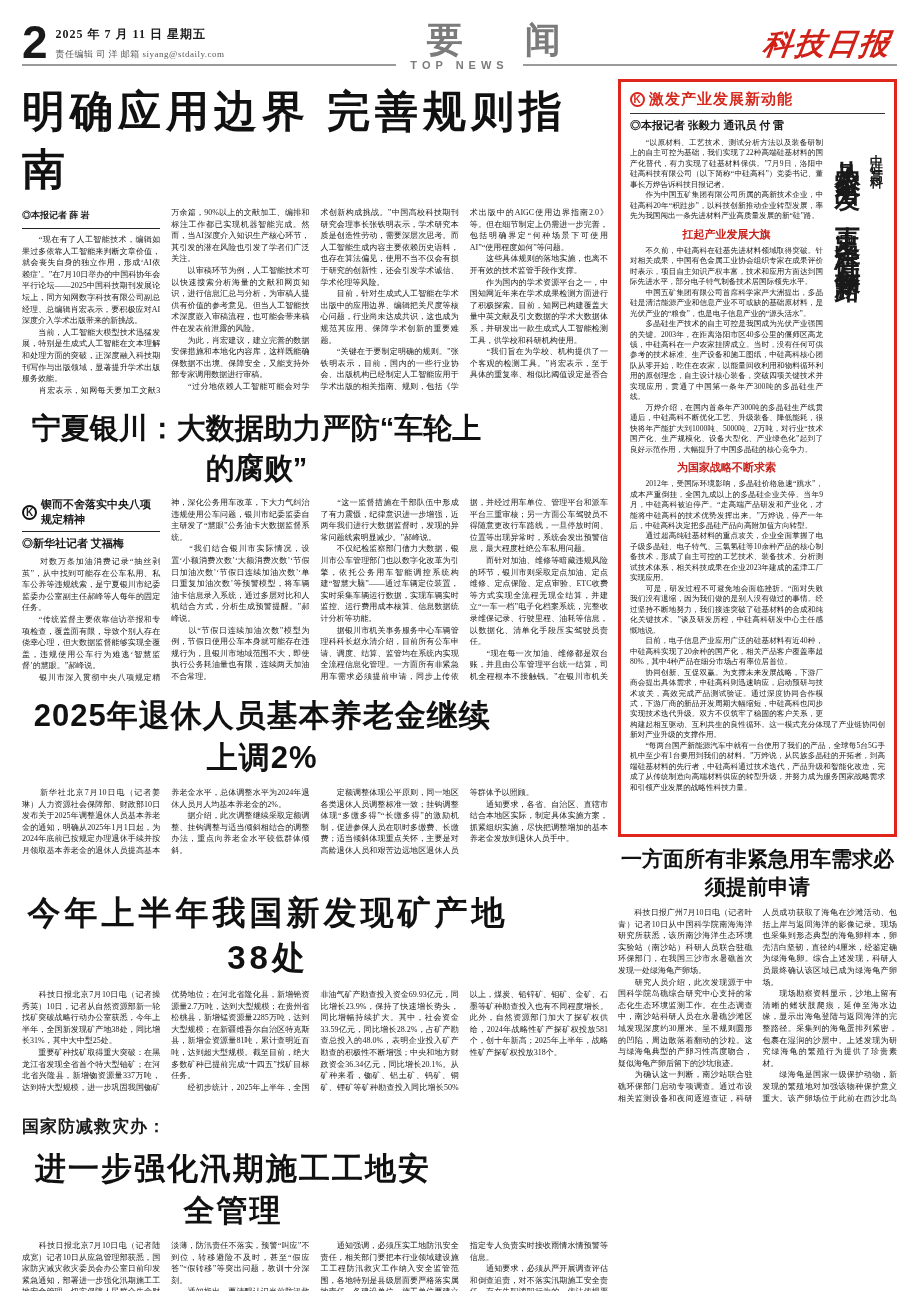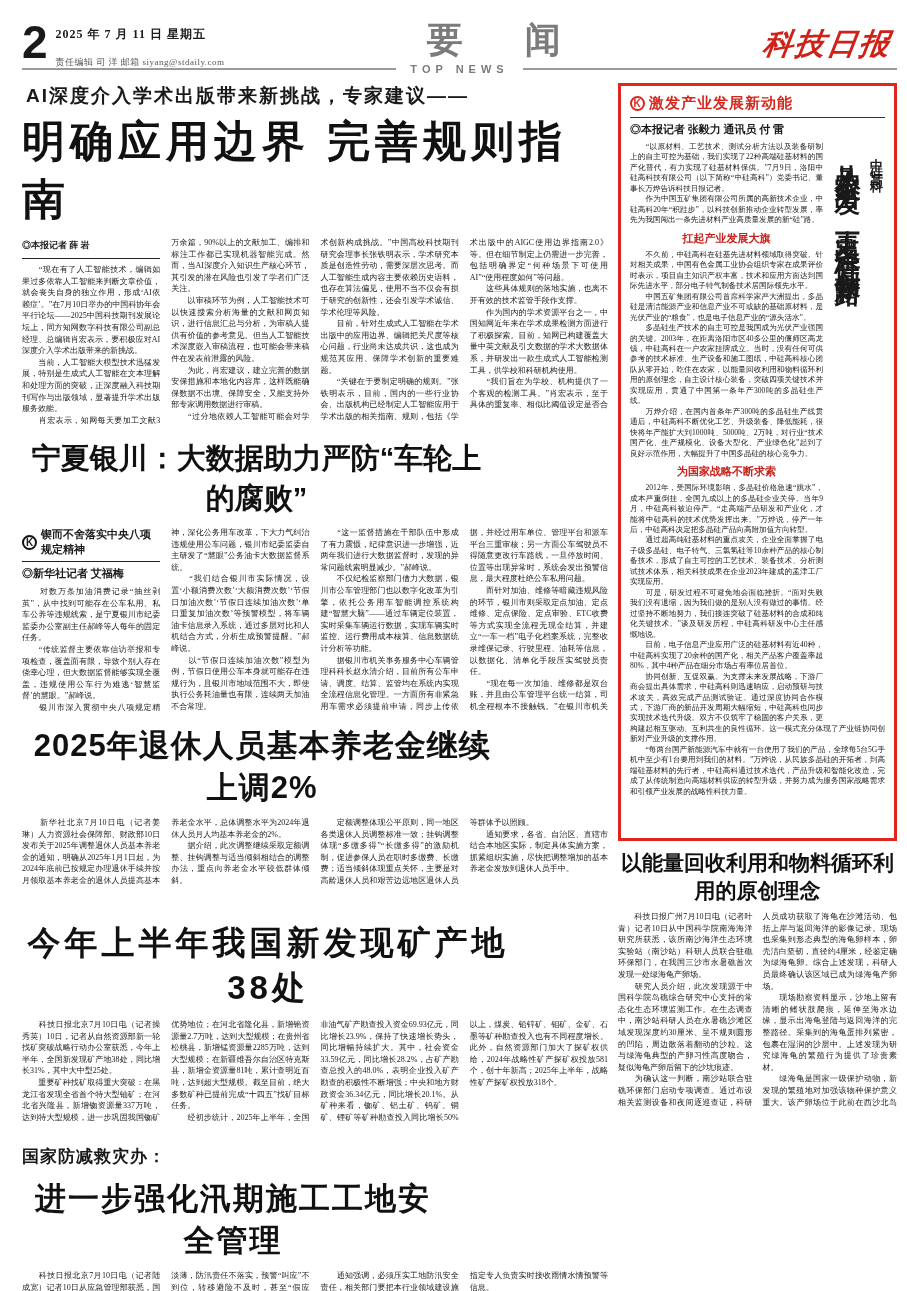--- a/index.html
+++ b/index.html
@@ -8,21 +8,21 @@
     width:907px; height:1291px; background:#ffffff; margin:0 auto;
     padding:16px 10px 10px 22px; overflow:hidden; position:relative;
     font-family:"Liberation Serif", serif; color:#1a1a1a;
   }
   
   .masthead { display:flex; align-items:flex-start; justify-content:space-between; }
   .mh-left { display:flex; align-items:flex-start; gap:8px; padding-top:6px; }
   .page-num { font-family:"Liberation Sans", sans-serif; font-size:46px; font-weight:900; line-height:.9; }
   .mh-info { padding-top:4px; }
   .mh-date { font-family:Liberation Serif, serif; font-size:12px; font-weight:700; letter-spacing:1px; }
-  .mh-editor { font-size:9px; color:#555; margin-top:13px; letter-spacing:.5px; }
+  .mh-editor { font-size:9px; color:#555; margin-top:5px; letter-spacing:.5px; }
   .mh-center { text-align:center; flex:1; }
   .section-cn { font-family:"Liberation Sans", sans-serif; font-size:36px; font-weight:900; color:#7b7b7b; letter-spacing:26px; padding-left:26px; }
   .mh-right { padding-top:8px; padding-right:6px; }
   .paper-name { font-family:"DejaVu Serif", serif; font-style:italic; font-size:30px; font-weight:900; color:#cf2117; transform:skewX(-8deg); letter-spacing:2px; }
   .topnews-row { display:flex; align-items:center; margin-top:-6px; }
   .tn-line { flex:1; height:2px; background:#9a9a9a; }
   .section-en { font-family:"Liberation Sans", sans-serif; font-size:11px; font-weight:700; color:#7b7b7b; letter-spacing:5px; padding:0 14px; }
   
   .main-grid { display:grid; grid-template-columns:586px 279px; gap:10px; margin-top:8px; }
   
@@ -95,21 +95,20 @@
     <div class="tn-line"></div>
     <div class="section-en">TOP NEWS</div>
     <div class="tn-line"></div>
   </div>
 
   <div class="main-grid">
 
     <div>
 
       <div class="art-ai">
-        <div class="kicker">AI深度介入学术出版带来新挑战，专家建议——</div>
         <div class="headline">明确应用边界 完善规则指南</div>
         <div class="cols4">
           <div class="byline-block">◎本报记者 薛 岩</div>
           <div class="btxt">　　“现在有了人工智能技术，编辑如果过多依靠人工智能来判断文章价值，就会丧失自身的独立作用，形成‘AI依赖症’。”在7月10日举办的中国科协年会平行论坛——2025中国科技期刊发展论坛上，同方知网数字科技有限公司副总经理、总编辑肖宏表示，要积极应对AI深度介入学术出版带来的新挑战。
 　　当前，人工智能大模型技术迅猛发展，特别是生成式人工智能在文本理解和处理方面的突破，正深度融入科技期刊写作与出版领域，显著提升学术出版服务效能。
 　　肖宏表示，知网每天要加工文献3万余篇，90%以上的文献加工、编排和标注工作都已实现机器智能完成。然而，当AI深度介入知识生产核心环节，其引发的潜在风险也引发了学者们广泛关注。
 　　以审稿环节为例，人工智能技术可以快速搜索分析海量的文献和网页知识，进行信息汇总与分析，为审稿人提供有价值的参考意见。但当人工智能技术深度嵌入审稿流程，也可能会带来稿件在发表前泄露的风险。
 　　为此，肖宏建议，建立完善的数据安保措施和本地化内容库，这样既能确保数据不出境、保障安全，又能支持外部专家调用数据进行审稿。
 　　“过分地依赖人工智能可能会对学术创新构成挑战。”中国高校科技期刊研究会理事长张铁明表示，学术研究本质是创造性劳动，需要深层次思考。而人工智能生成内容主要依赖历史语料，也存在算法偏见，使用不当不仅会有损于研究的创新性，还会引发学术诚信、学术伦理等风险。
 　　目前，针对生成式人工智能在学术出版中的应用边界、编辑把关尺度等核心问题，行业尚未达成共识，这也成为规范其应用、保障学术创新的重要难题。
@@ -197,21 +196,21 @@
         <div class="sub-head">为国家战略不断求索</div>
         <div class="btxt">　　2012年，受国际环境影响，多晶硅价格急速“跳水”，成本严重倒挂，全国九成以上的多晶硅企业关停。当年9月，中硅高科被迫停产。“走高端产品研发和产业化，才能将中硅高科的技术优势发挥出来。”万烨说，停产一年后，中硅高科决定把多晶硅产品向高附加值方向转型。
 　　通过超高纯硅基材料的重点攻关，企业全面掌握了电子级多晶硅、电子特气、三氯氢硅等10余种产品的核心制备技术，形成了自主可控的工艺技术、装备技术、分析测试技术体系，相关科技成果在企业2023年建成的孟津工厂实现应用。
 　　可是，研发过程不可避免地会面临挫折。“面对失败我们没有退缩，因为我们做的是别人没有做过的事情。经过坚持不断地努力，我们接连突破了硅基材料的合成和纯化关键技术。”谈及研发历程，中硅高科研发中心主任感慨地说。
 　　目前，电子信息产业应用广泛的硅基材料有近40种，中硅高科实现了20余种的国产化，相关产品客户覆盖率超80%，其中4种产品在细分市场占有率位居首位。
 　　协同创新、互促双赢。为支撑未来发展战略，下游厂商会提出具体需求，中硅高科则迅速响应，启动预研与技术攻关，高效完成产品测试验证。通过深度协同合作模式，下游厂商的新品开发周期大幅缩短，中硅高科也同步实现技术迭代升级。双方不仅筑牢了稳固的客户关系，更构建起相互驱动、互利共生的良性循环。这一模式充分体现了产业链协同创新对产业升级的支撑作用。
 　　“每两台国产新能源汽车中就有一台使用了我们的产品，全球每5台5G手机中至少有1台要用到我们的材料。”万烨说，从民族多晶硅的开拓者，到高端硅基材料的先行者，中硅高科通过技术迭代，产品升级和智能化改造，完成了从传统制造向高端材料供应的转型升级，并努力成为服务国家战略需求和引领产业发展的战略性科技力量。</div>
       </div>
 
       <div class="art-turtle">
-        <div class="headline">以能量回收利用和物料循环利用的原创理念</div>
+        <div class="headline">一方面所有非紧急用车需求必须提前申请</div>
         <div class="cols2">
           <div class="btxt">　　科技日报广州7月10日电（记者叶青）记者10日从中国科学院南海海洋研究所获悉，该所南沙海洋生态环境实验站（南沙站）科研人员联合驻礁环保部门，在我国三沙市永暑礁首次发现一处绿海龟产卵场。
 　　研究人员介绍，此次发现源于中国科学院岛礁综合研究中心支持的常态化生态环境监测工作。在生态调查中，南沙站科研人员在永暑礁沙滩区域发现深度约30厘米、呈不规则圆形的凹陷，周边散落着翻动的沙粒。这与绿海龟典型的产卵习性高度吻合，疑似海龟产卵后留下的沙坑痕迹。
 　　为确认这一判断，南沙站联合驻礁环保部门启动专项调查。通过布设相关监测设备和夜间逐巡查证，科研人员成功获取了海龟在沙滩活动、包括上岸与返回海洋的影像记录。现场也采集到形态典型的海龟卵样本，卵壳洁白坚韧，直径约4厘米，经鉴定确为绿海龟卵。综合上述发现，科研人员最终确认该区域已成为绿海龟产卵场。
 　　现场勘察资料显示，沙地上留有清晰的鳍状肢爬痕，延伸至海水边缘，显示出海龟登陆与返回海洋的完整路径。采集到的海龟蛋排列紧密，包裹在湿润的沙层中。上述发现为研究绿海龟的繁殖行为提供了珍贵素材。
 　　绿海龟是国家一级保护动物，新发现的繁殖地对加强该物种保护意义重大。该产卵场位于此前在西沙北岛等地发现的产卵场向南约800公里，印证了南沙海域优良的海洋生态环境为濒危物种提供了适宜的栖息条件。
 　　据介绍，未来，南沙站将联合驻礁环保部门对该区域实施保护性监控，并启动相关环境因子监测，为后续孵化研究奠定基础。这一发现将推动我国南海岛礁生态系统保护体系的完善，为全球海龟保护网络贡献新的数据。</div>
         </div>
       </div>
 

